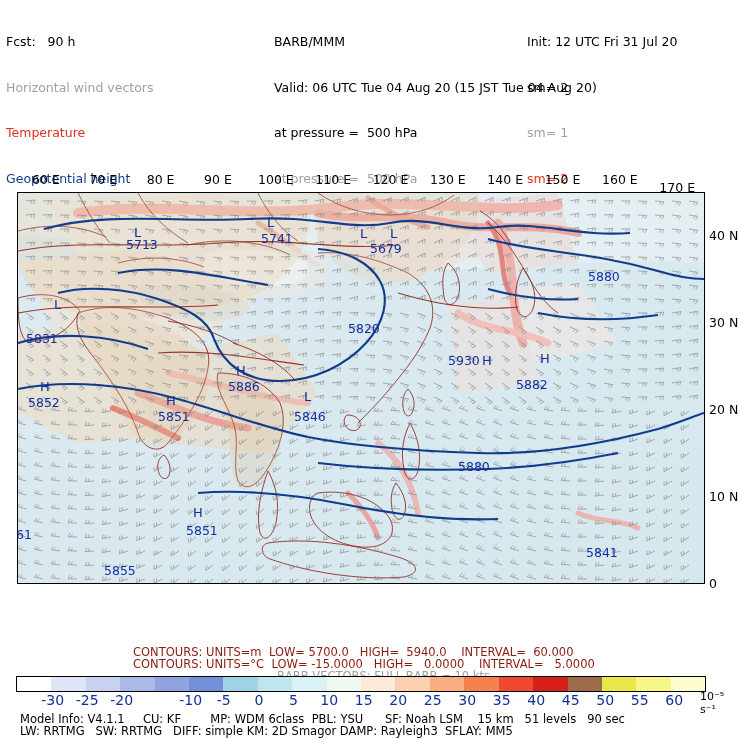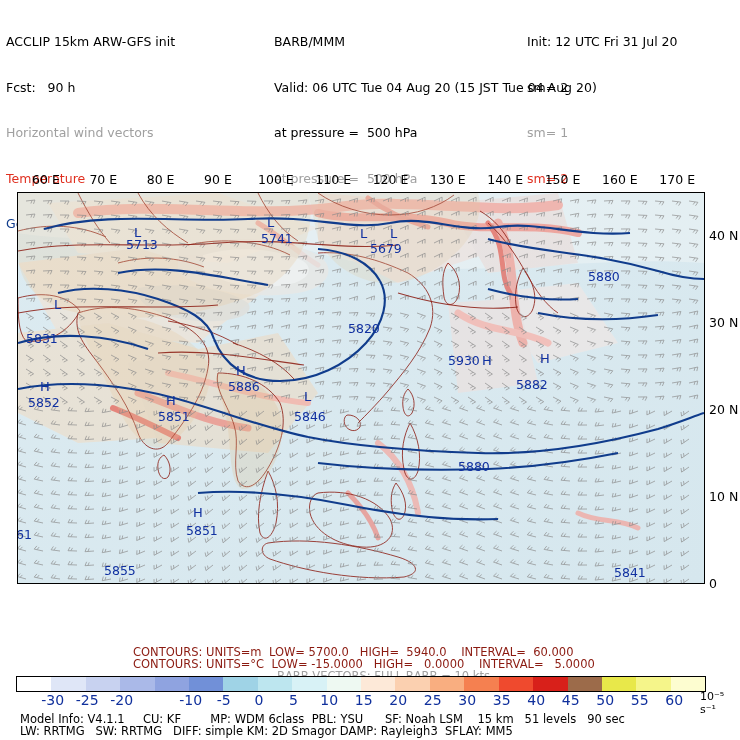--- a/index.html
+++ b/index.html
@@ -40,21 +40,20 @@
   #colorbar{left:16px;top:676px;width:690px;height:16px;display:flex;border:1px solid #000;box-sizing:border-box;}
   #colorbar div{flex:1 1 auto;height:100%;}
   #cbticks{left:16px;top:692px;width:710px;height:14px;}
   #cbticks span{position:absolute;font-size:14px;color:#10309c;}
   #cbunit{left:700px;top:690px;font-size:11px;color:#000;}
 </style>
 </head>
 <body>
 
 <div class="abs hdr" id="hdr-left">
-  <div class="c-black">ACCLIP 15km ARW-GFS init</div>
   <div class="c-black">Fcst:   90 h</div>
   <div class="c-grey">Horizontal wind vectors</div>
   <div class="c-red">Temperature</div>
   <div class="c-blue">Geopotential height</div>
 </div>
 
 <div class="abs hdr" id="hdr-mid">
   <div class="c-black">BARB/MMM</div>
   <div class="c-black">Valid: 06 UTC Tue 04 Aug 20 (15 JST Tue 04 Aug 20)</div>
   <div class="c-black">at pressure =  500 hPa</div>
@@ -76,21 +75,21 @@
     <span style="left: 72.4px; top: 2px;">70 E</span>
     <span style="left: 129.733px; top: 2px;">80 E</span>
     <span style="left: 187.067px; top: 2px;">90 E</span>
     <span style="left: 241px; top: 2px;">100 E</span>
     <span style="left: 298.333px; top: 2px;">110 E</span>
     <span style="left: 355.667px; top: 2px;">120 E</span>
     <span style="left: 413px; top: 2px;">130 E</span>
     <span style="left: 470.333px; top: 2px;">140 E</span>
     <span style="left: 527.667px; top: 2px;">150 E</span>
     <span style="left: 585px; top: 2px;">160 E</span>
-    <span style="left: 642.333px; top: 2px;">170 E</span>
+    <span style="left: 642.333px; top: 10px;">170 E</span>
   </div>
 <div class="abs" id="lataxis">
     <span style="left: 3px; top: 35.5556px; text-align: center;">40 N</span>
     <span style="left: 3px; top: 122.667px;">30 N</span>
     <span style="left: 3px; top: 209.778px;">20 N</span>
     <span style="left: 3px; top: 296.889px;">10 N</span>
     <span style="left: 3px; top: 384px;">0</span>
   </div>
 
 <div class="abs" id="map-frame">
@@ -3597,21 +3596,21 @@
   <div class="lbl c-dkblue lbl-h" style="left:148px;top:200px;">H</div>
   <div class="lbl c-dkblue" style="left:140px;top:216px;">5851</div>
   <div class="lbl c-dkblue lbl-h" style="left:464px;top:160px;">H</div>
   <div class="lbl c-dkblue" style="left:430px;top:160px;">5930</div>
   <div class="lbl c-dkblue lbl-h" style="left:522px;top:158px;">H</div>
   <div class="lbl c-dkblue" style="left:498px;top:184px;">5882</div>
   <div class="lbl c-dkblue" style="left:440px;top:266px;">5880</div>
   <div class="lbl c-dkblue lbl-h" style="left:175px;top:312px;">H</div>
   <div class="lbl c-dkblue" style="left:168px;top:330px;">5851</div>
   <div class="lbl c-dkblue" style="left:86px;top:370px;">5855</div>
-  <div class="lbl c-dkblue" style="left:568px;top:372px;margin-left:28px;">5841</div>
+  <div class="lbl c-dkblue" style="left:568px;top:352px;">5841</div>
   <div class="lbl c-dkblue" style="left:-2px;top:334px;">61</div>
   <div class="lbl c-dkblue lbl-h" style="left:318px;top:158px;"></div>
   <div class="lbl c-dkblue" style="left:218px;top:160px;"></div>
 </div>
 
 <div class="abs ft c-darkred" id="cont1">CONTOURS: UNITS=m  LOW= 5700.0   HIGH=  5940.0    INTERVAL=  60.000</div>
 <div class="abs ft c-darkred" id="cont2">CONTOURS: UNITS=°C  LOW= -15.0000   HIGH=   0.0000    INTERVAL=   5.0000</div>
 <div class="abs ft c-grey" id="barbline">BARB VECTORS: FULL BARB = 10 kts</div>
 
 <div class="abs" id="colorbar">

